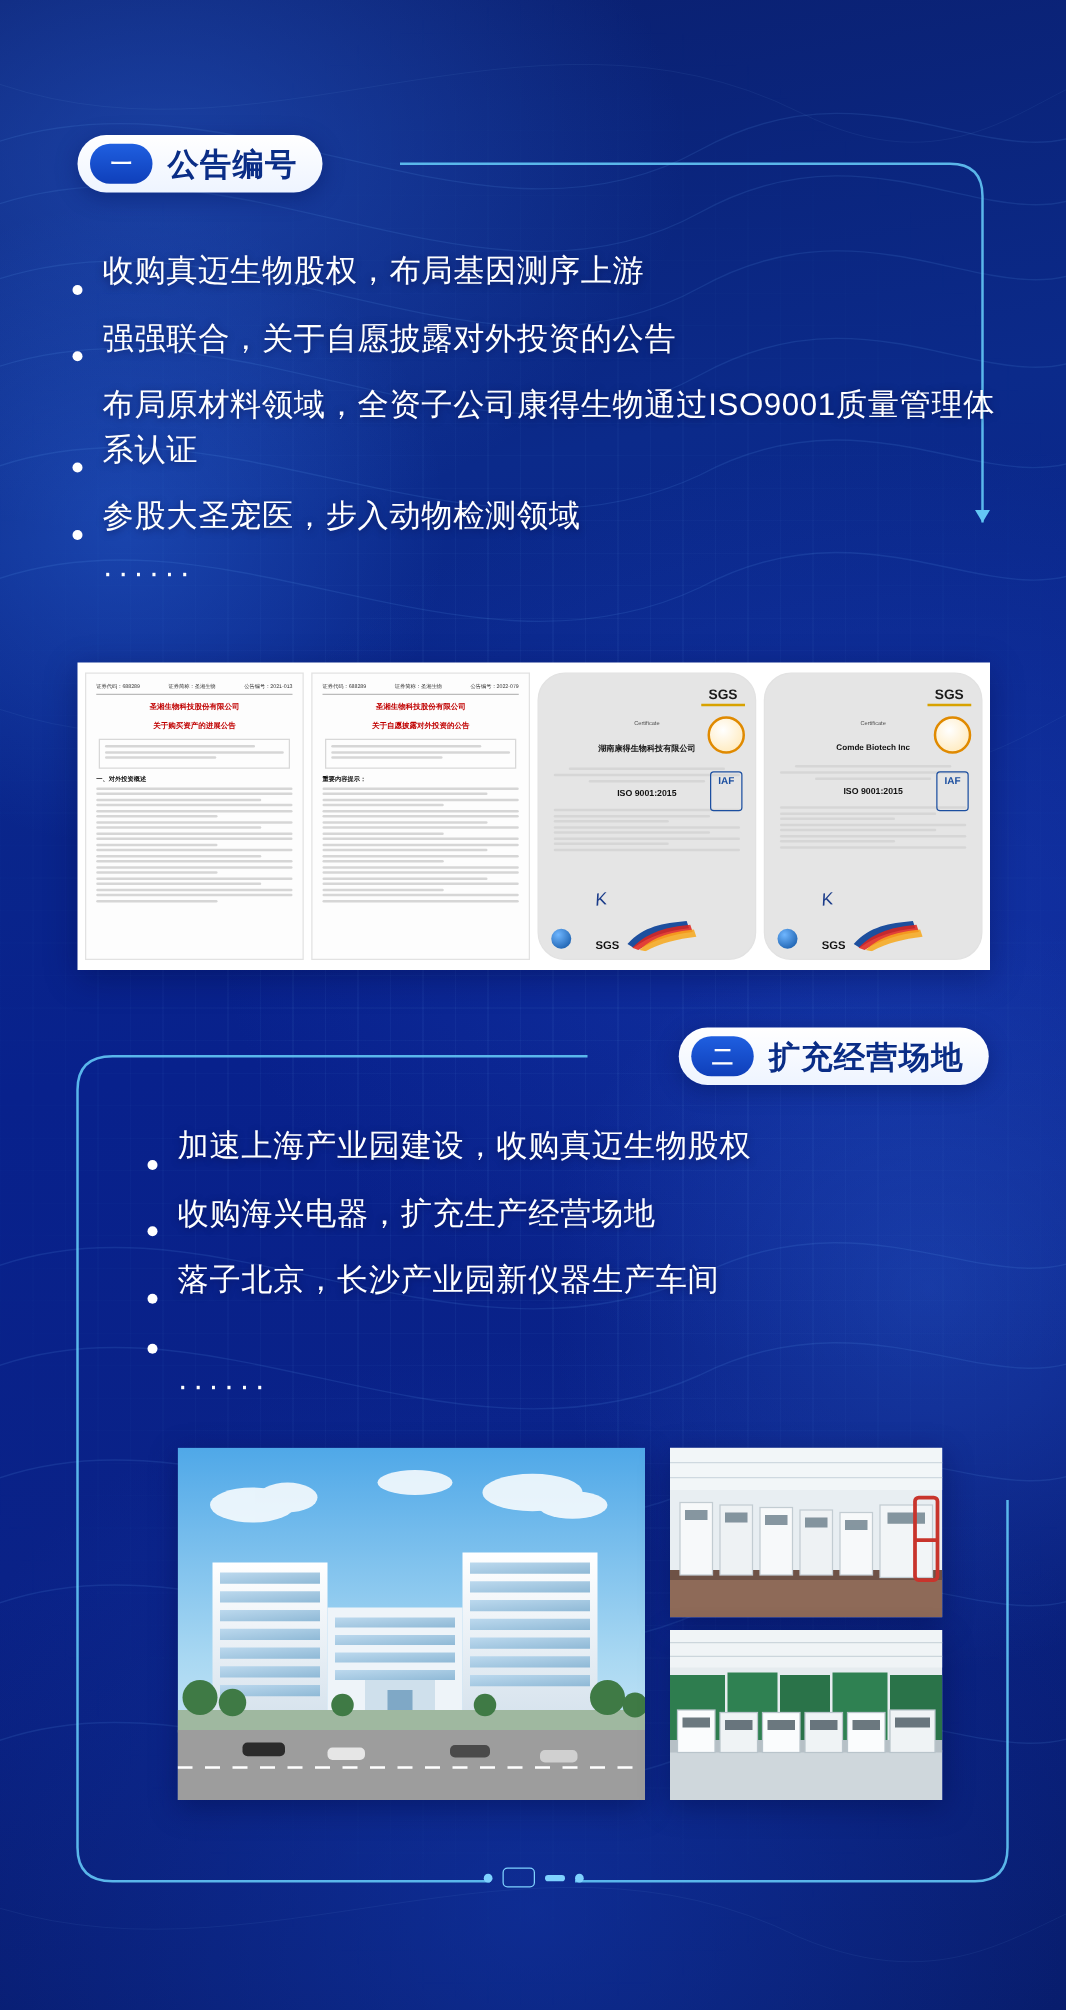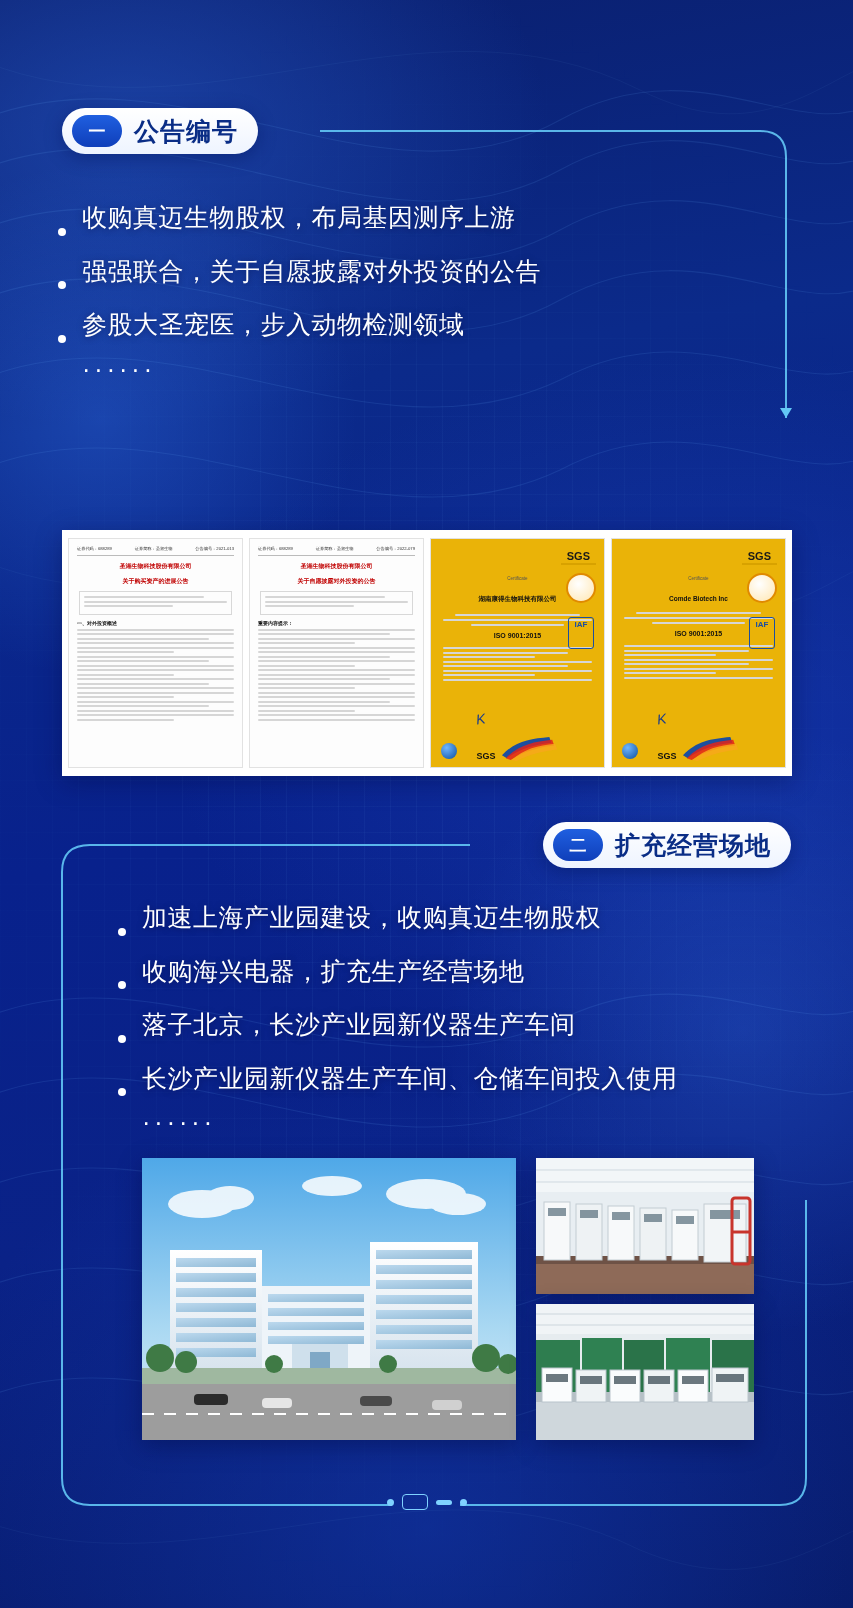--- a/index.html
+++ b/index.html
@@ -141,21 +141,21 @@
   .doc-rule { height: 1px; background: #bbb; margin: 3px 0 4px; }
   .doc-line {
     height: 2px; background: #d6d6d6; margin-bottom: 2.5px; border-radius: 1px;
   }
   .doc-line.short { width: 62%; }
   .doc-line.mid { width: 84%; }
   .doc-sub {
     font-size: 5px; color: #111; font-weight: bold; margin: 5px 0 3px;
   }
   
-  .cert { background: #eab308; }
+  .cert { background: #e5e5e5; border-radius: 22px; }
   .cert-top {
     display: flex; justify-content: flex-end; align-items: center;
     height: 22px;
   }
   .sgs-badge {
     font-size: 11px; font-weight: bold; color: #1a1a1a;
     border-bottom: 2px solid #d8a200; padding: 0 6px 1px;
   }
   .cert-title {
     text-align: center; font-size: 6.5px; font-weight: bold;
@@ -284,20 +284,24 @@
   <div class="bullet-row">
     <div class="bullet-dot"></div>
     <div class="bullet-text">收购真迈生物股权，布局基因测序上游</div>
   </div>
   <div class="bullet-row">
     <div class="bullet-dot"></div>
     <div class="bullet-text">强强联合，关于自愿披露对外投资的公告</div>
   </div>
   <div class="bullet-row">
     <div class="bullet-dot"></div>
+    <div class="bullet-text">布局原材料领域，全资子公司康得生物通过ISO9001质量管理体系认证</div>
+  </div>
+  <div class="bullet-row">
+    <div class="bullet-dot"></div>
     <div class="bullet-text">参股大圣宠医，步入动物检测领域</div>
   </div>
   <div class="ellipsis">······</div>
 </div>
 
 <div id="docs-panel">
 
   <div class="doc">
     <div class="doc-hdr">
       <span>证券代码：688289</span>
@@ -462,21 +466,20 @@
   <div class="bullet-row">
     <div class="bullet-dot"></div>
     <div class="bullet-text">收购海兴电器，扩充生产经营场地</div>
   </div>
   <div class="bullet-row">
     <div class="bullet-dot"></div>
     <div class="bullet-text">落子北京，长沙产业园新仪器生产车间</div>
   </div>
   <div class="bullet-row">
     <div class="bullet-dot"></div>
-    <div class="bullet-text">长沙产业园新仪器生产车间、仓储车间投入使用</div>
   </div>
   <div class="ellipsis">······</div>
 </div>
 
 <div id="photo-main">
   <svg class="photo-svg" viewBox="0 0 374 282" preserveAspectRatio="none">
     <defs>
       <linearGradient id="sky" x1="0" y1="0" x2="0" y2="1">
         <stop offset="0%" stop-color="#4fa8e8"></stop>
         <stop offset="60%" stop-color="#a9d8f2"></stop>

